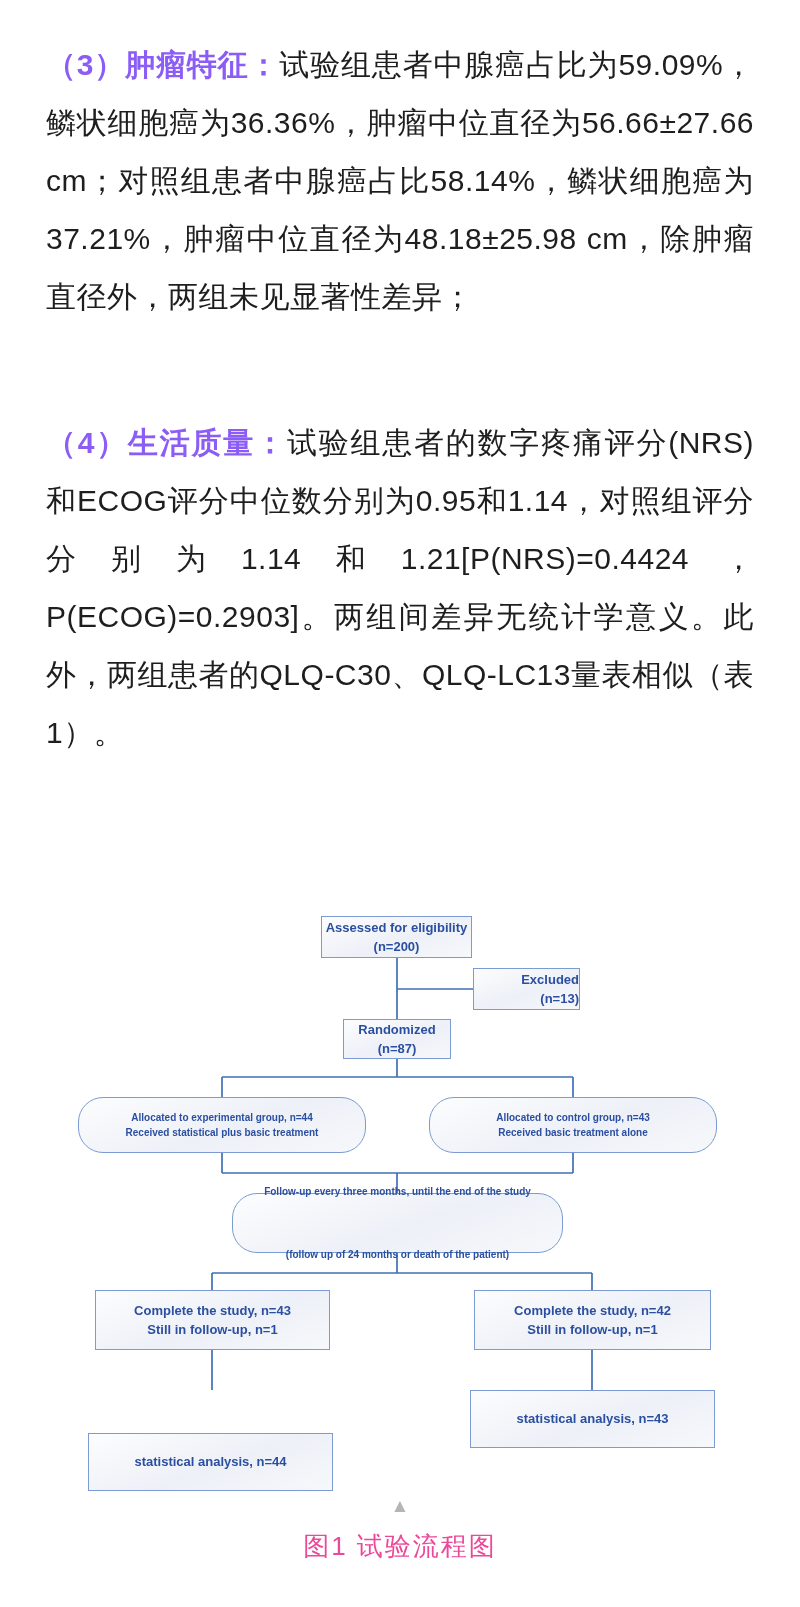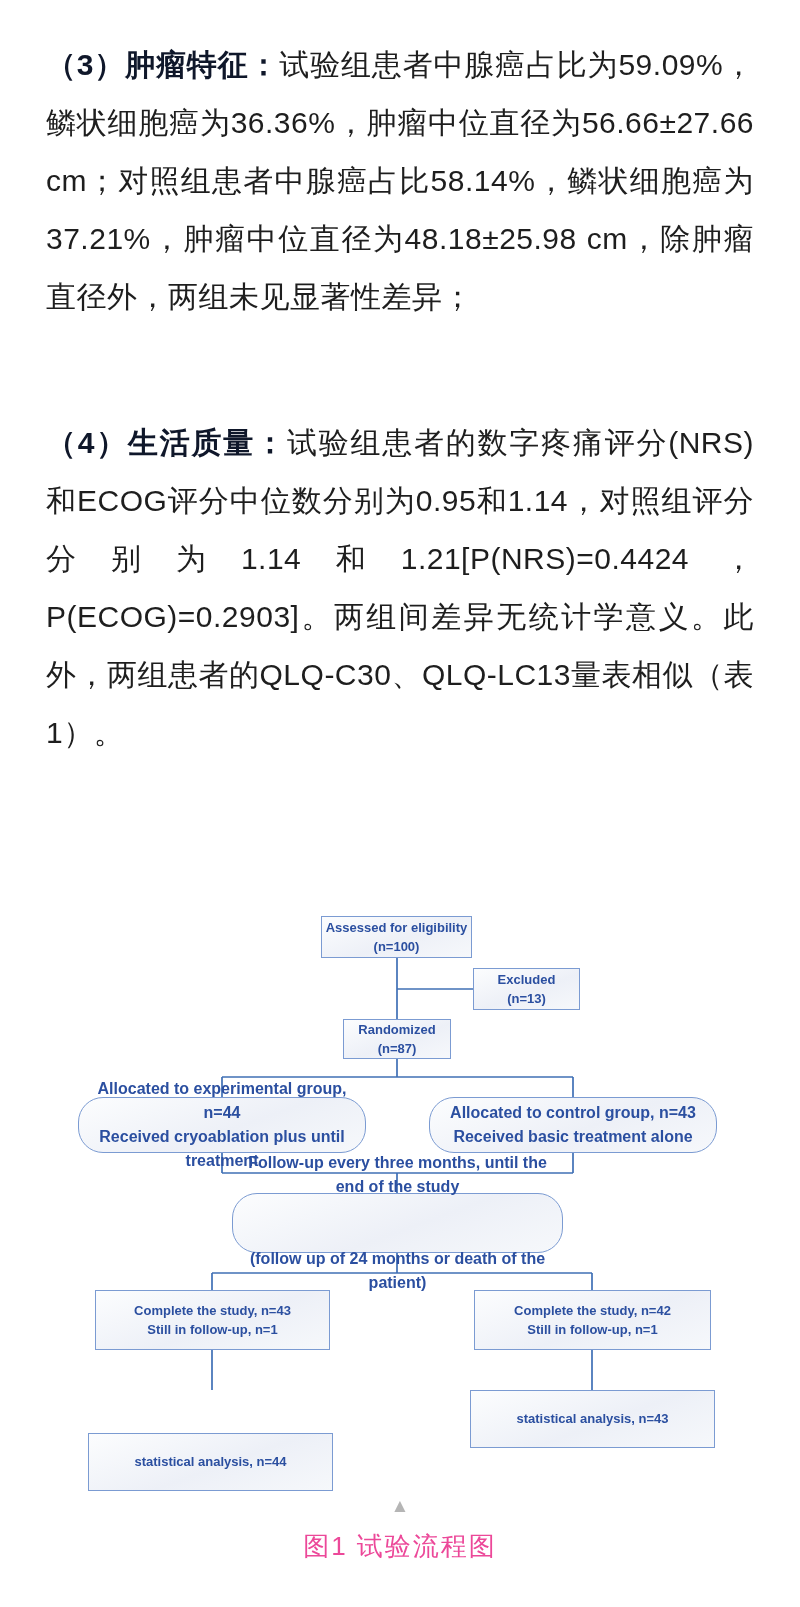--- a/index.html
+++ b/index.html
@@ -10,38 +10,38 @@
   .text-block{position:absolute;left:46px;right:46px;top:36px;}
   .para{
     font-size:30px;
     line-height:58px;
     letter-spacing:0.5px;
     text-align:justify;
     color:#1e1e1e;
     margin:0;
   }
   .para + .para{margin-top:88px;}
-  .para .label{color:#0f172a;font-weight:bold;}
+  .para .label{color:#8b5cf6;font-weight:bold;}
 
   
   .flowchart{position:absolute;left:0;top:890px;width:800px;height:580px;}
   .flowchart svg{position:absolute;left:0;top:0;}
   .fbox{
     position:absolute;
     box-sizing:border-box;
     border:1.4px solid #7b9bd2;
     background:linear-gradient(160deg,#fcfdfe 0%,#edf0f7 55%,#f6f8fb 100%);
     color:#2b4fa0;
     font-size:13px;
     font-weight:600;
     line-height:1.5;
     display:flex;flex-direction:column;align-items:center;justify-content:center;
     text-align:center;
   }
-  .fbox.small-type{font-size:16px;border-radius:25px;}
+  .fbox.small-type{font-size:10px;border-radius:25px;}
 
   
   .caption-wrap{position:absolute;left:0;top:1496px;width:800px;text-align:center;}
   .tri{display:block;color:#b5b5b5;font-size:19px;line-height:19px;}
   .caption{display:block;margin-top:14px;color:#ec4899;font-size:26px;font-weight:500;letter-spacing:2px;}
 </style>
 </head>
 <body>
 
 <div class="page">
@@ -75,36 +75,36 @@
         <path d="M212 383 V400"></path>
         <path d="M592 383 V400"></path>
 
         <path d="M212 460 V500"></path>
         <path d="M592 460 V500"></path>
       </g>
     </svg>
 
     <div class="fbox" style="left:321px;top:26px;width:151px;height:42px;">
       <span>Assessed for eligibility</span>
-      <span>(n=100)</span>
+      <span>(n=200)</span>
     </div>
 
-    <div class="fbox" style="left:473px;top:78px;width:107px;height:42px;">
+    <div class="fbox" style="left:473px;top:78px;width:107px;height:42px;align-items:flex-end;">
       <span>Excluded</span>
       <span>(n=13)</span>
     </div>
 
     <div class="fbox" style="left:343px;top:129px;width:108px;height:40px;">
       <span>Randomized</span>
       <span>(n=87)</span>
     </div>
 
     <div class="fbox small-type" style="left:78px;top:207px;width:288px;height:56px;">
       <span>Allocated to experimental group, n=44</span>
-      <span>Received cryoablation plus until treatment</span>
+      <span>Received statistical plus basic treatment</span>
     </div>
 
     <div class="fbox small-type" style="left:429px;top:207px;width:288px;height:56px;">
       <span>Allocated to control group, n=43</span>
       <span>Received basic treatment alone</span>
     </div>
 
     <div class="fbox small-type" style="left:232px;top:303px;width:331px;height:60px;gap:48px;">
       <span>Follow-up every three months, until the end of the study</span>
       <span>(follow up of 24 months or death of the patient)</span>

